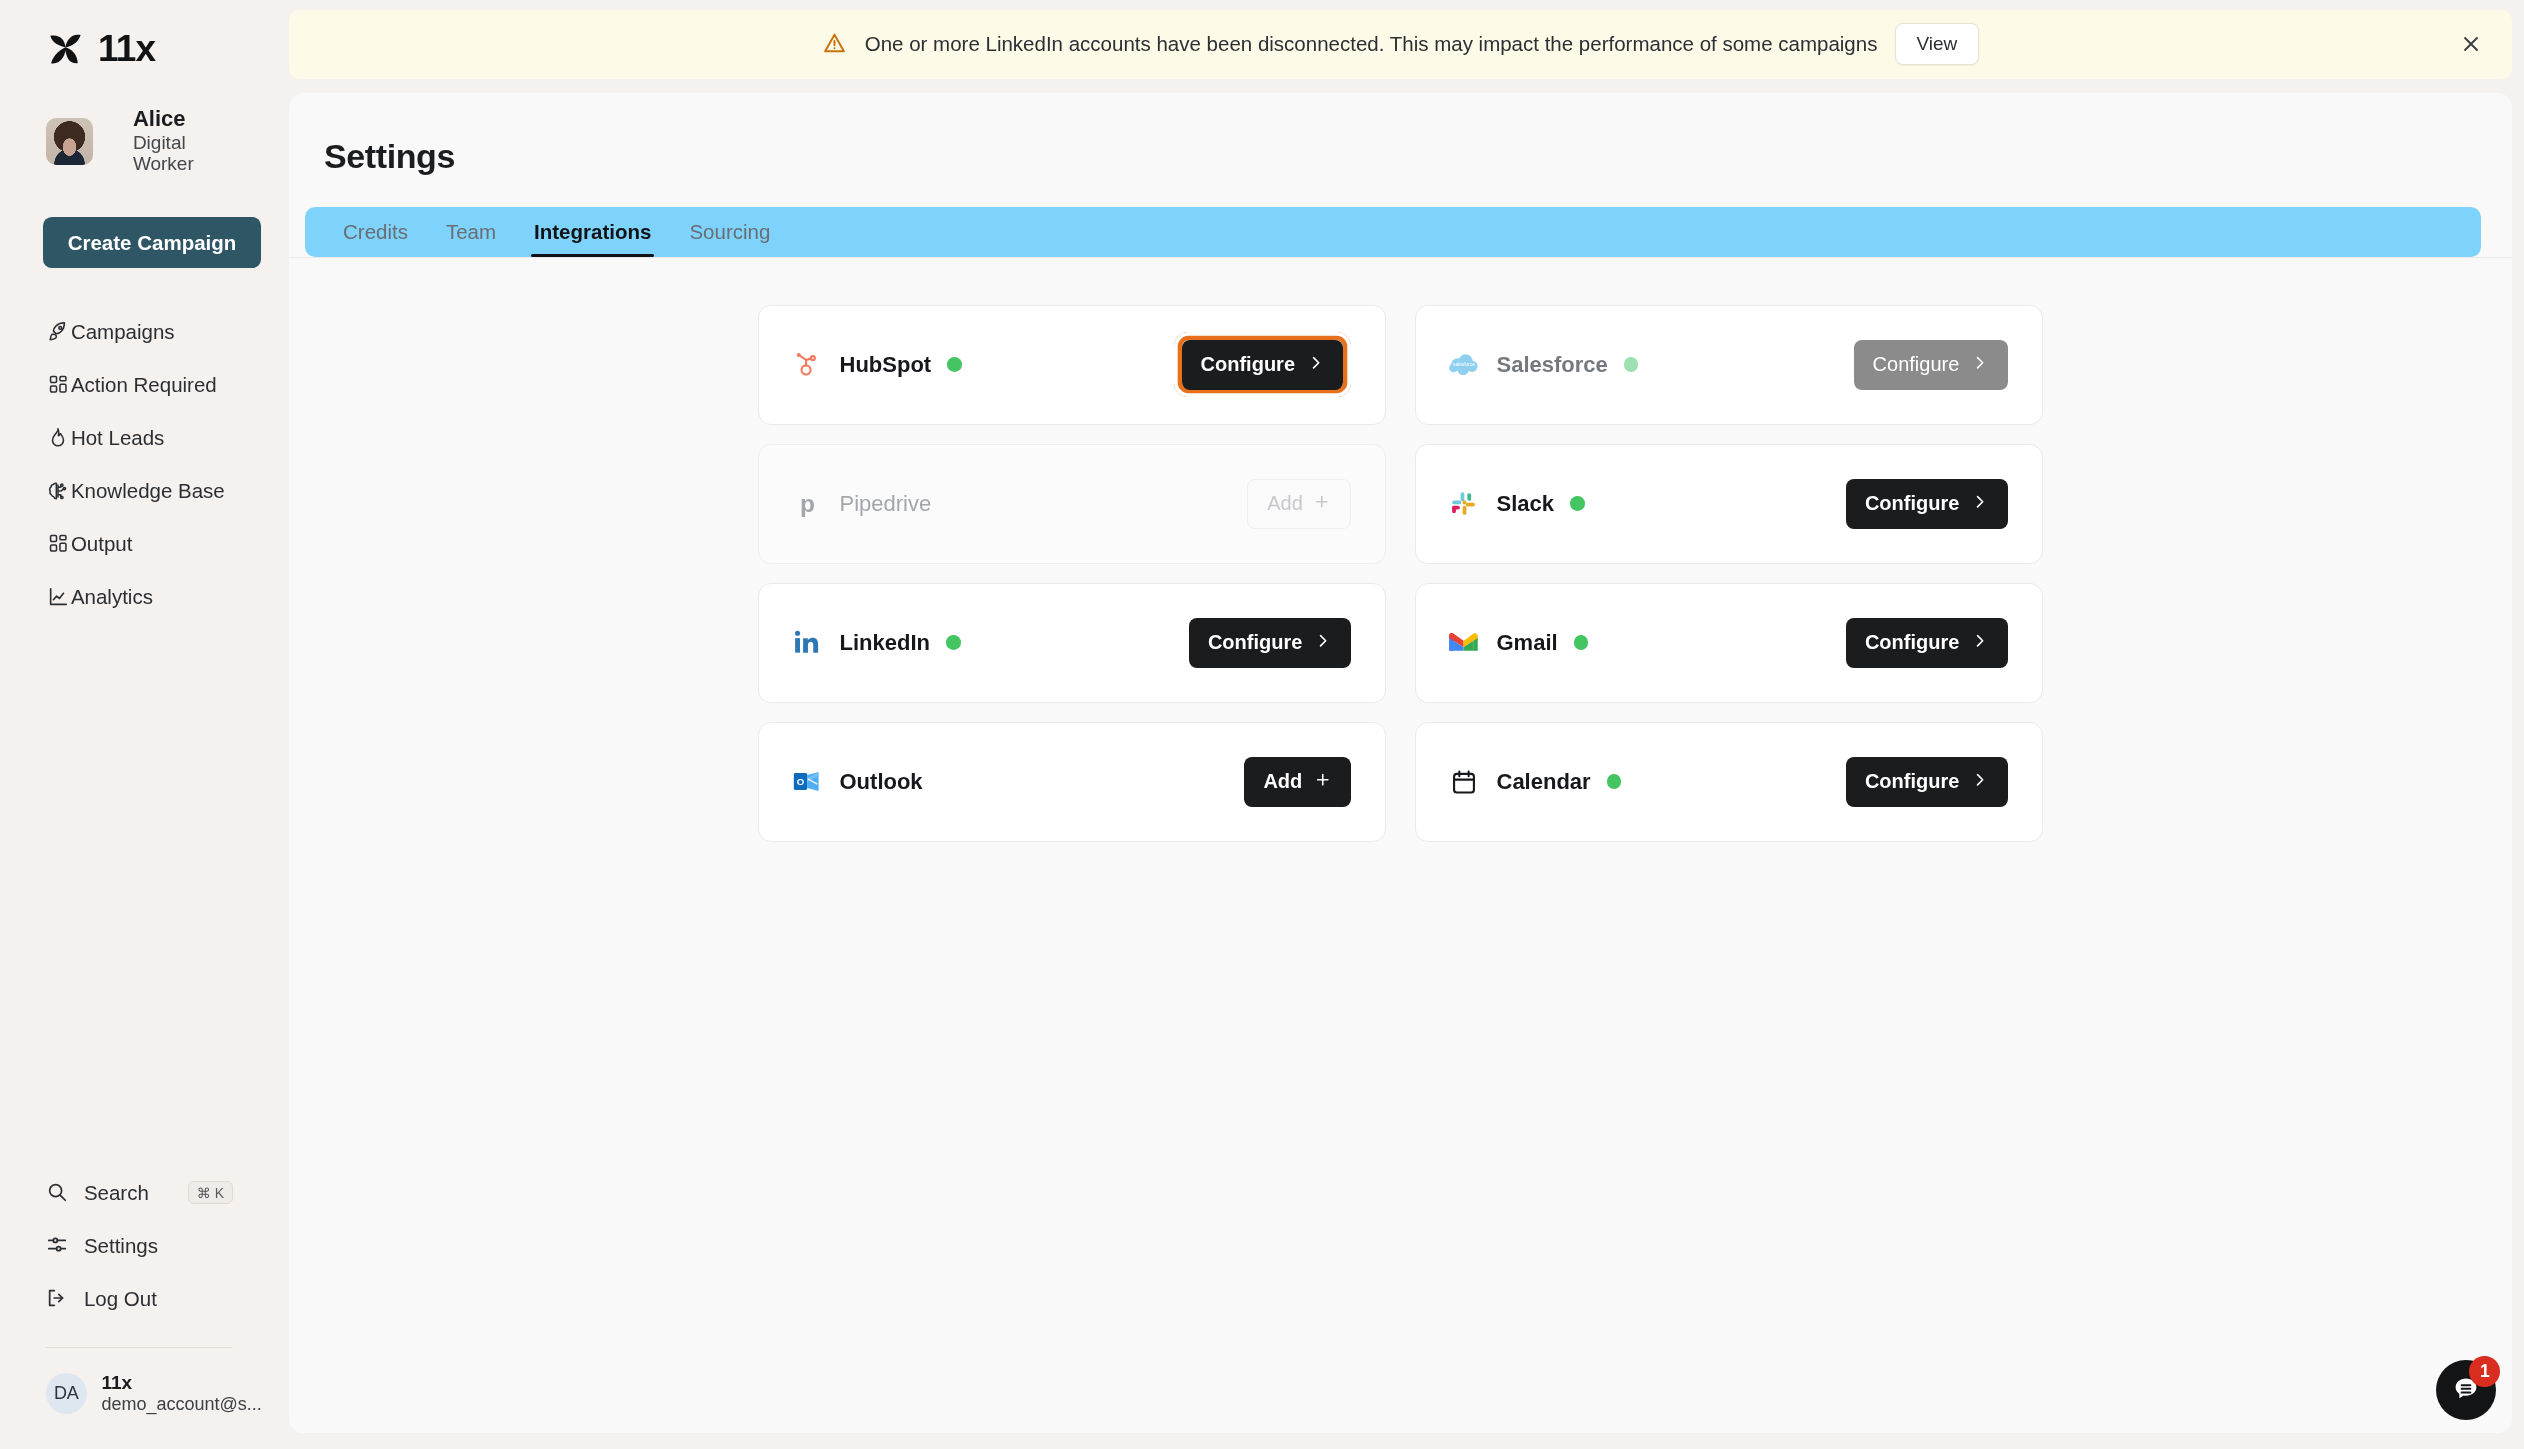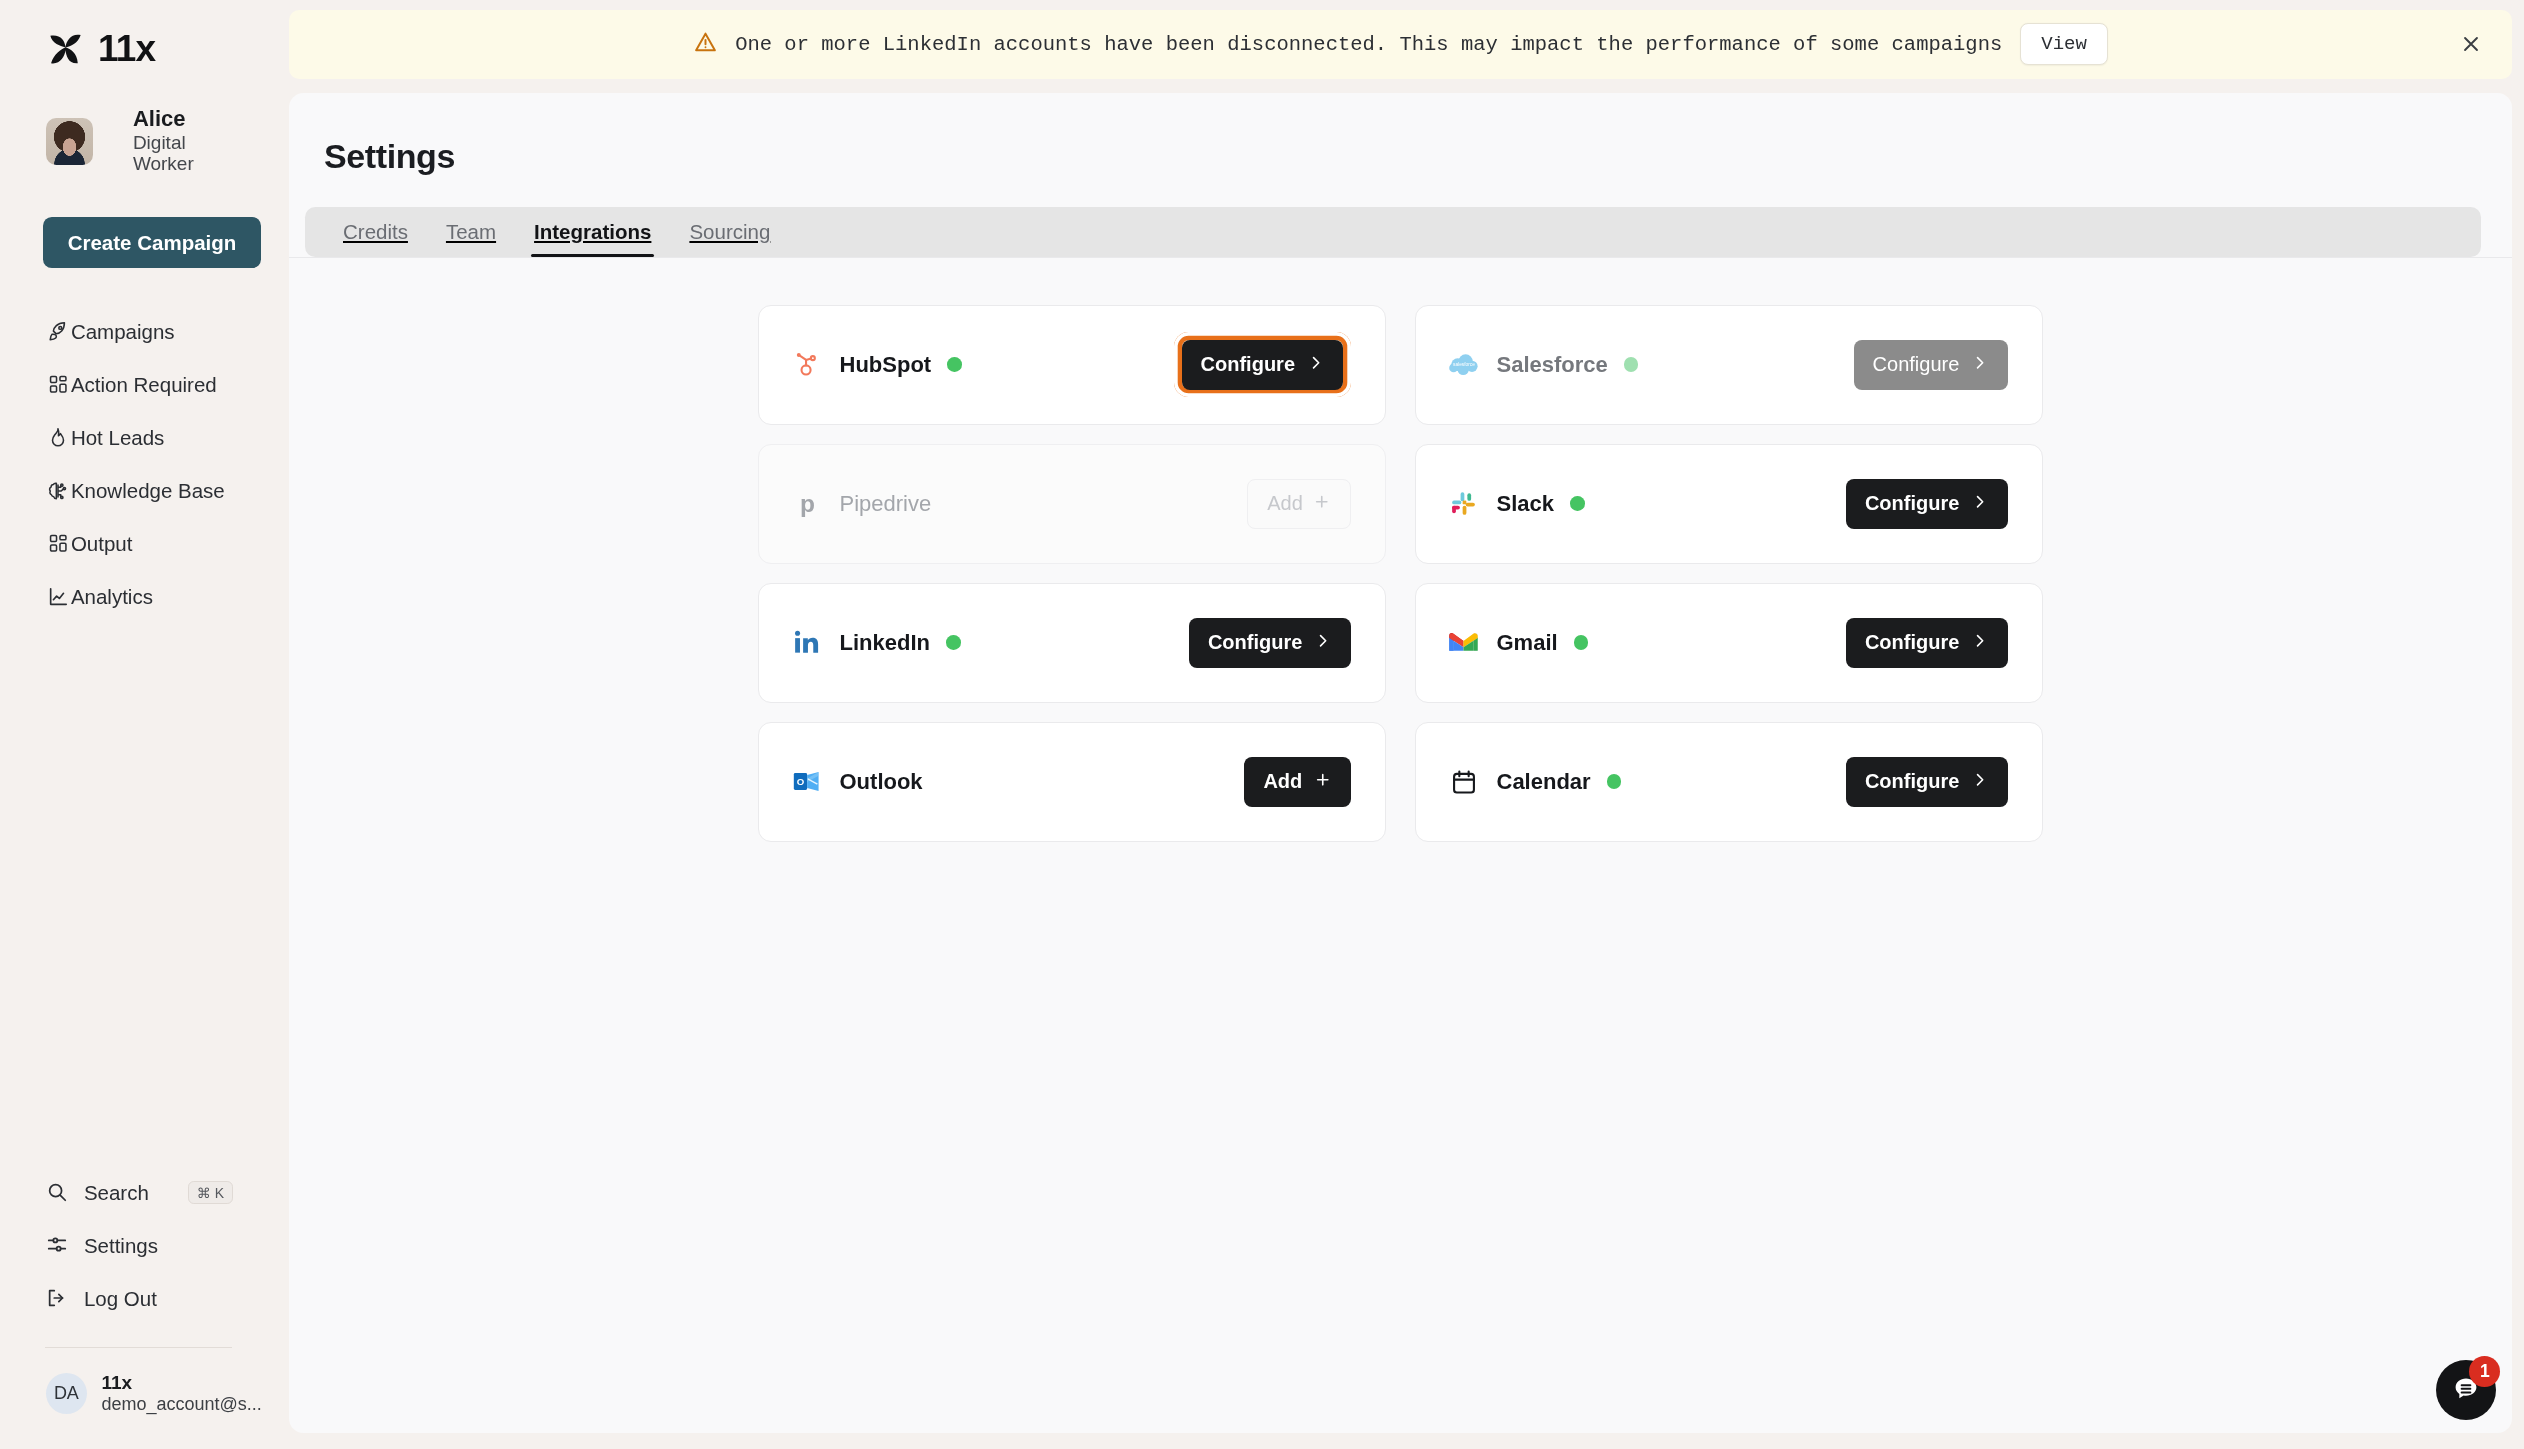--- a/index.html
+++ b/index.html
@@ -85,21 +85,20 @@
   .right { flex: 1 1 auto; display: flex; flex-direction: column; height: 1449px; background: #F5F1EE; }
 
   .banner {
     margin: 9.5px 13px 0 13px;
     height: 69px;
     background: #FDFAE8;
     border-radius: 10.2px;
     display: flex; align-items: center; justify-content: center;
     position: relative;
     gap: 19px;
-    font-family: Liberation Mono, monospace;
   }
   .banner-inner { display: flex; align-items: center; gap: 17.5px; }
   .banner-text { font-size: 20.5px; color: #2c2f34; }
   .view-btn {
     background: #FFFFFF; border: 0.7px solid #E6E2D4; border-radius: 8px;
     font-family: inherit; font-size: 19px; color: #2c2f34;
     padding: 8.8px 20.5px; cursor: pointer;
     box-shadow: 0 0.7px 1.5px rgba(0,0,0,0.05);
   }
   .banner-close {
@@ -113,28 +112,27 @@
     flex: 1 1 auto;
     background: #F9F9FA;
     border-radius: 14.6px;
     position: relative;
     overflow: hidden;
   }
   .page-title { font-size: 34px; font-weight: 700; color: #1b1d21; padding: 44px 0 0 35px; letter-spacing: -0.4px; }
 
   .tabstrip {
     margin: 31px 0 0 16px;
-    background: #e5e5e5;
+    background: #7dd3fc;
     border-radius: 10.2px;
     height: 50px;
     width: 2176px;
     display: flex; align-items: center;
     padding-left: 19px;
     gap: 0;
-    text-decoration: underline;
   }
   .tab {
     position: relative; height: 50px;
     display: flex; align-items: center;
     padding: 0 19px; cursor: pointer;
     font-size: 20.5px; color: #6a6d73;
   }
   .tab.active { color: #121316; font-weight: 700; }
   .tab.active::after {
     content: ""; position: absolute; left: 16px; right: 16px; bottom: 0;

